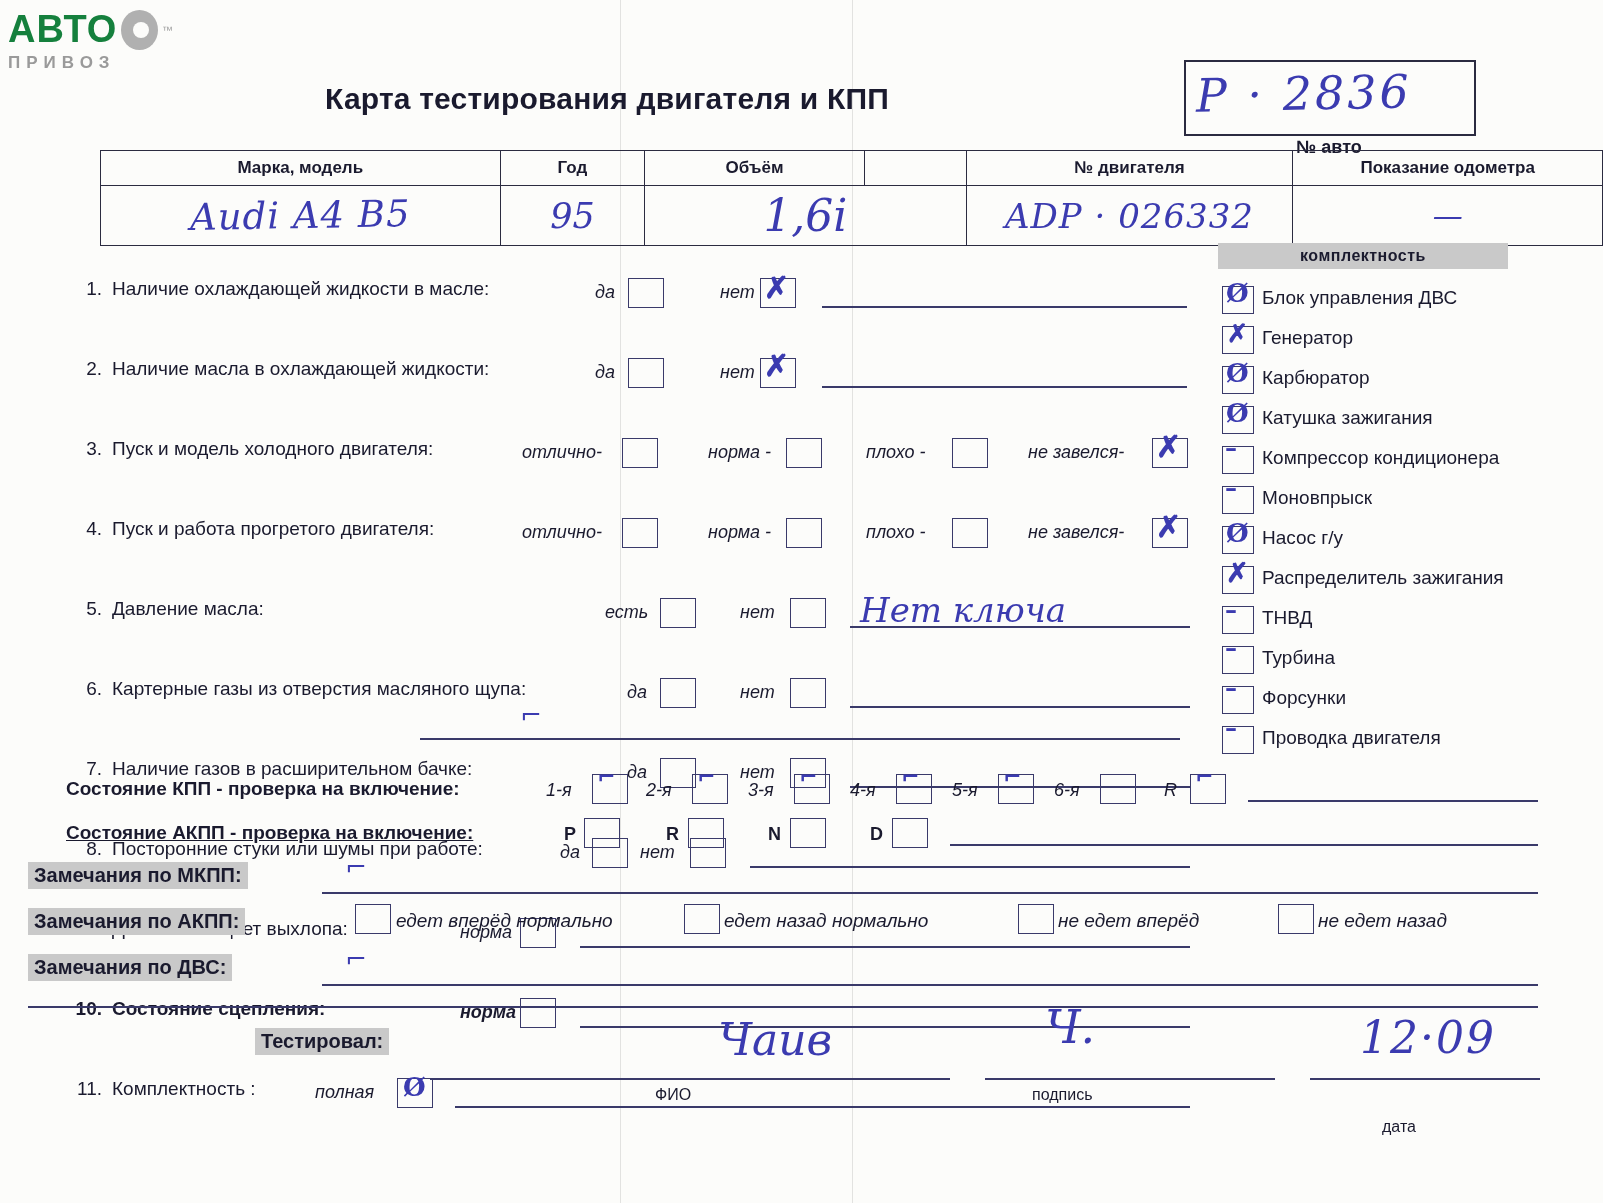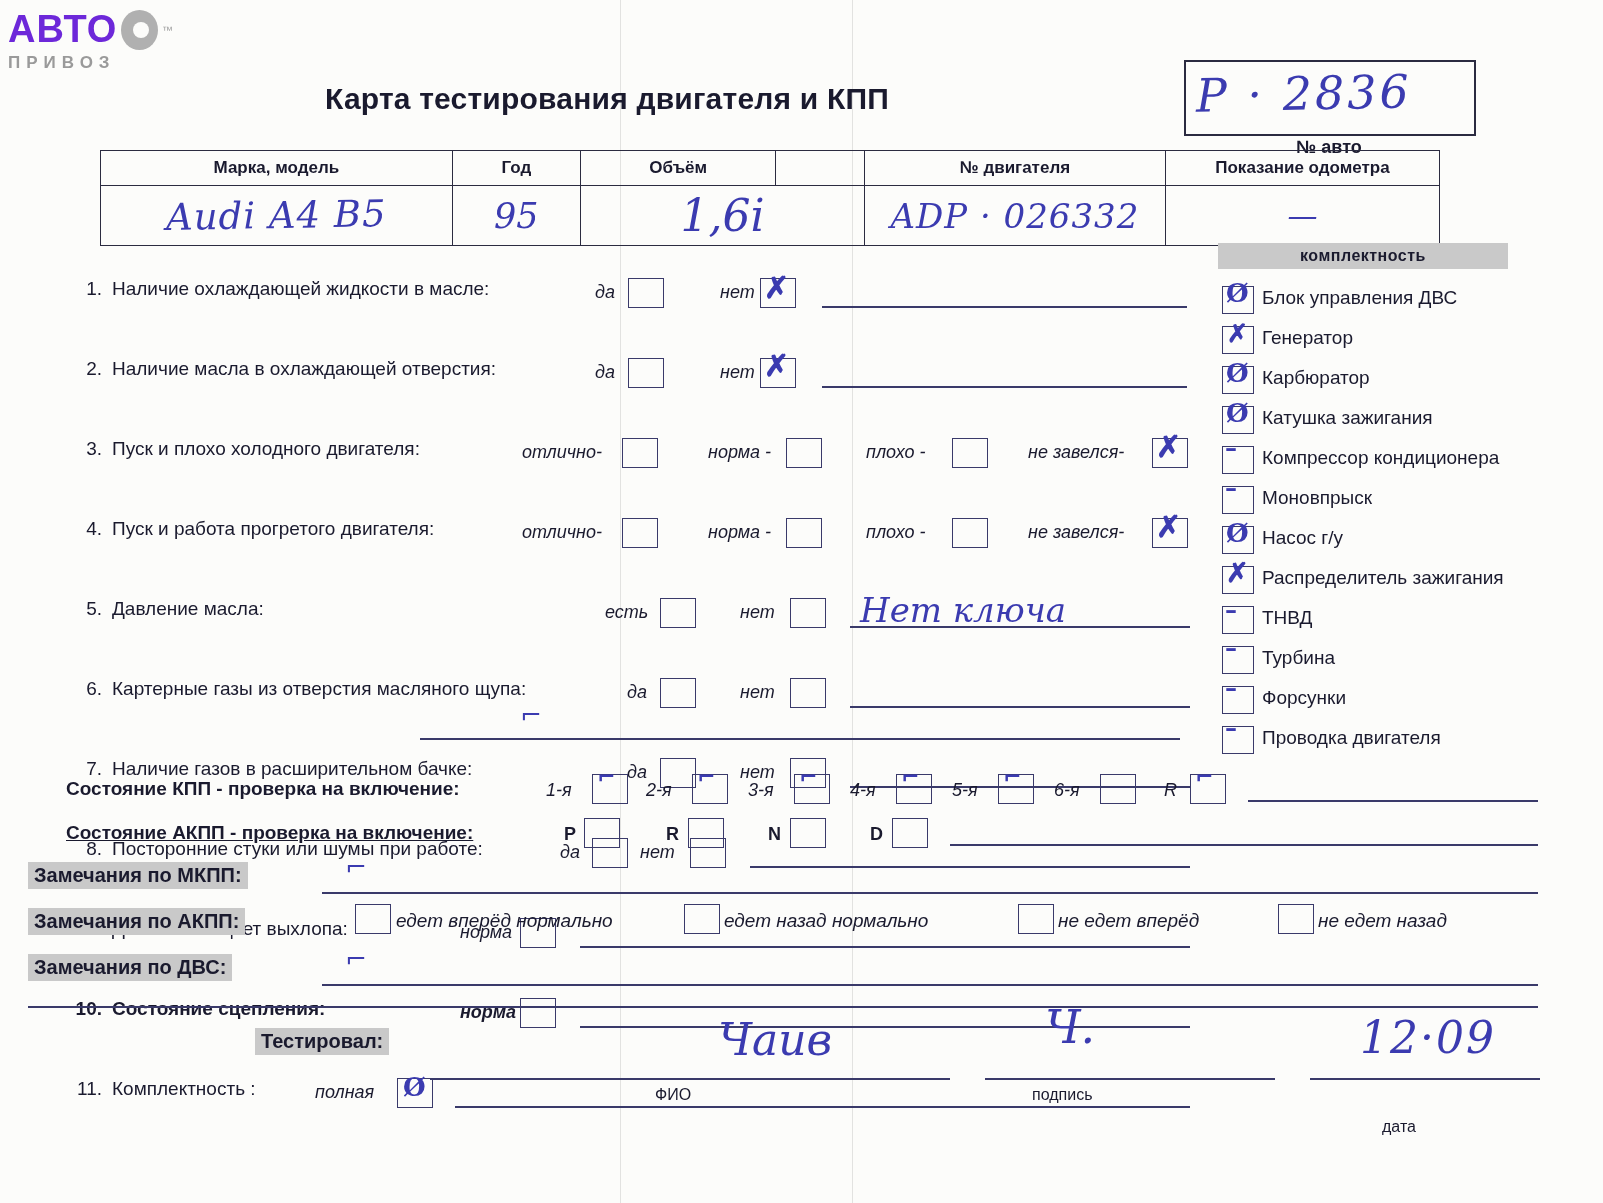--- a/index.html
+++ b/index.html
@@ -13,38 +13,38 @@
   }
   .sheet{position:absolute;inset:0;background:#fcfcfa;}
   
   .fold{position:absolute;top:0;bottom:0;width:1px;background:#e2e2e0;}
   .fold.f1{left:620px;}
   .fold.f2{left:852px;}
 
   
   .logo{position:absolute;left:8px;top:8px;width:165px;height:70px;}
   .logo .row1{display:flex;align-items:center;gap:4px;}
-  .logo .word{font-size:38px;font-weight:bold;color:#6d28d9;letter-spacing:1px;font-family:"Liberation Sans",sans-serif;}
+  .logo .word{font-size:38px;font-weight:bold;color:#15803d;letter-spacing:1px;font-family:"Liberation Sans",sans-serif;}
   .logo .circle{width:40px;height:40px;border-radius:50%;background:#b0b0b0;position:relative;display:inline-block;}
   .logo .circle:after{content:"";position:absolute;left:12px;top:12px;width:16px;height:16px;border-radius:50%;background:#fcfcfa;}
   .logo .tm{font-size:11px;color:#9a9a9a;vertical-align:top;}
   .logo .row2{font-size:17px;letter-spacing:6px;color:#9a9a9a;font-weight:bold;margin-top:2px;}
 
   
   .title{position:absolute;left:325px;top:82px;font-size:30px;font-weight:bold;letter-spacing:0.2px;}
 
   
   .plate-box{position:absolute;left:1184px;top:60px;width:288px;height:72px;border:2px solid #2b2b40;}
   .plate-hand{position:absolute;left:1196px;top:66px;width:270px;height:62px;
      font-family:"DejaVu Serif", serif;font-style:italic;font-size:46px;color:#3b3bb0;letter-spacing:3px;
      transform:rotate(-1.2deg);}
   .plate-label{position:absolute;left:1184px;top:137px;width:290px;text-align:center;font-size:18px;font-weight:bold;}
 
   
-  .tbl{position:absolute;left:100px;top:150px;width:1340px;border-collapse:collapse;}
+  .tbl{position:absolute;left:100px;top:150px;width:1503px;border-collapse:collapse;}
   .tbl td{border:1.6px solid #2b2b40;text-align:center;font-size:17px;font-weight:bold;padding:4px 2px;}
   .tbl .hrow td{height:26px;}
   .tbl .vrow td{height:46px;}
   .c-mark{width:368px;}
   .c-year{width:130px;}
   .c-vol{width:200px;}
   .c-gap{width:90px;}
   .c-eng{width:300px;}
   .c-odo{width:284px;}
   .hand{font-family:"DejaVu Serif", serif;font-style:italic;color:#3b3bb0;font-weight:normal;}
@@ -136,33 +136,33 @@
       <div class="box" style="left:568px;top:0px;"></div>
       <div class="opt" style="left:660px;top:4px;">нет</div>
       <div class="box" style="left:700px;top:0px;">
           <span class="mk" style="left:3px;top:-4px;">✗</span>
         </div>
       <div class="line" style="left:762px;top:28px;width:365px;"></div>
     </div>
 
     <div class="row" style="top:40px;">
       <div class="num">2.</div>
-      <div class="lbl">Наличие масла в охлаждающей отверстия:</div>
+      <div class="lbl">Наличие масла в охлаждающей жидкости:</div>
       <div class="opt" style="left:535px;top:4px;">да</div>
       <div class="box" style="left:568px;top:0px;"></div>
       <div class="opt" style="left:660px;top:4px;">нет</div>
       <div class="box" style="left:700px;top:0px;">
           <span class="mk" style="left:3px;top:-6px;">✗</span>
         </div>
       <div class="line" style="left:762px;top:28px;width:365px;"></div>
     </div>
 
     <div class="row" style="top:80px;">
       <div class="num">3.</div>
-      <div class="lbl">Пуск и плохо холодного двигателя:</div>
+      <div class="lbl">Пуск и модель холодного двигателя:</div>
       <div class="opt" style="left:462px;top:4px;">отлично-</div>
       <div class="box" style="left:562px;top:0px;"></div>
       <div class="opt" style="left:648px;top:4px;">норма -</div>
       <div class="box" style="left:726px;top:0px;"></div>
       <div class="opt" style="left:806px;top:4px;">плохо -</div>
       <div class="box" style="left:892px;top:0px;"></div>
       <div class="opt" style="left:968px;top:4px;">не завелся-</div>
       <div class="box" style="left:1092px;top:0px;">
           <span class="mk" style="left:3px;top:-5px;">✗</span>
         </div>

